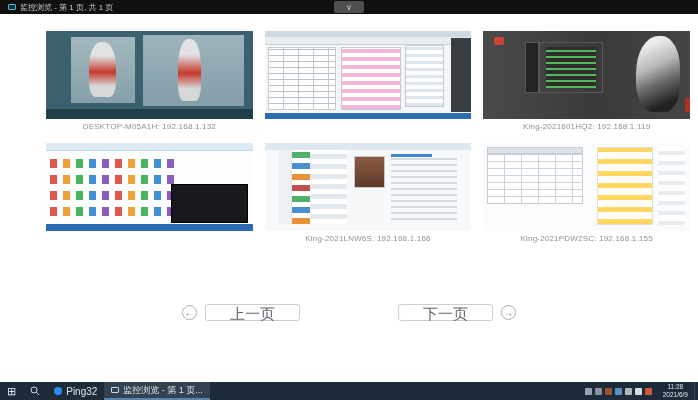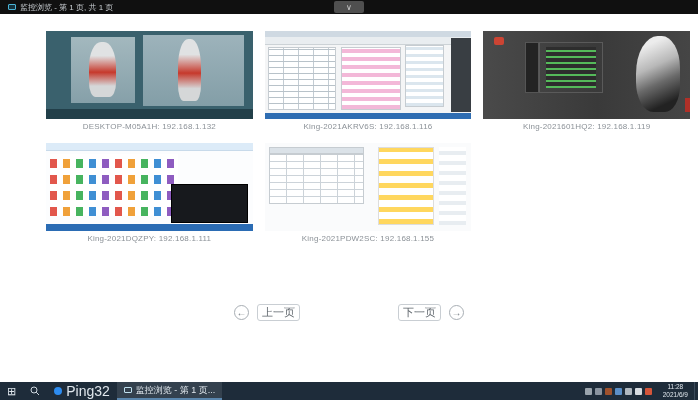--- a/index.html
+++ b/index.html
@@ -132,31 +132,31 @@
     background-image:repeating-linear-gradient(0deg,transparent 0 10px,rgba(120,150,175,.35) 10px 15px),
       repeating-linear-gradient(90deg,transparent 0 12px,rgba(120,150,175,.3) 12px 17px); }
   .s9 .dk9 { right:0; top:0; width:10.5%; height:100%; background:#32373c; }
   .s9 .tk9 { left:0; bottom:0; width:100%; height:7%; background:#dde4ea; }
 
   
   .pager { flex:1 0 auto; display:flex; align-items:center; justify-content:center; gap:98px; }
   .pgroup { display:flex; align-items:center; gap:8px; }
   .circ { width:15px; height:15px; border:1px solid #a8aeb4; border-radius:50%; color:#7a8187;
     font-size:10px; line-height:13px; text-align:center; cursor:pointer; background:#fff; }
-  .pbtn { border:1px solid #c9ced3; background:#fff; border-radius:3px; font-size:11px;
-    color:#5f666c; padding:0 4px; height:17px; cursor:pointer;
+  .pbtn { border:1px solid #c9ced3; background:#fff; border-radius:3px; font-size:15px;
+    color:#5f666c; padding:0 24px; height:17px; cursor:pointer;
     font-family:"Liberation Sans", sans-serif; }
 
   
   .taskbar { flex:0 0 auto; height:18px; background:#1e2c3a; display:flex; align-items:stretch; }
   .tbtn { display:flex; align-items:center; justify-content:center; padding:0 7px;
     color:#dfe6ec; cursor:pointer; }
   .start { font-size:11px; }
   .searchbtn svg { display:block; }
-  .pingbtn { gap:4px; font-size:14px; }
+  .pingbtn { gap:4px; font-size:10px; }
   .pingdot { width:8px; height:8px; border-radius:50%; background:#2d8cf0; }
   .appbtn { gap:4px; font-size:9px; background:rgba(255,255,255,.10);
     border-bottom:2px solid #5a86ad; max-width:122px; }
   .appbtn .mon { width:8px; height:6px; border:1px solid #bfe0ee; border-radius:1px; flex:0 0 auto; }
   .appbtn span.lbl { white-space:nowrap; overflow:hidden; text-overflow:ellipsis; }
   .tspacer { flex:1; }
   .tray { display:flex; align-items:center; gap:3px; padding:0 5px; }
   .tico { width:7px; height:7px; border-radius:1px; }
   .t1{background:#9aa4ad;} .t2{background:#8a94a0;} .t3{background:#a0522d;}
   .t4{background:#5b8fc8;} .t5{background:#b0b8c0;} .t6{background:#d8dde2;}
@@ -194,44 +194,54 @@
     <div class="cell">
       <div class="thumb s2">
         <div class="tb1"></div>
         <div class="tb2"></div>
         <div class="dr"></div>
         <div class="pk"></div>
         <div class="bl"></div>
         <div class="dk"></div>
         <div class="st"></div>
       </div>
-      <div class="cap">King-2021AKRV6S: 192.168.1.116</div>
     </div>
 
     <div class="cell">
       <div class="thumb s3">
         <div class="fg"></div>
         <div class="rail"></div>
         <div class="win"></div>
         <div class="bdg"></div>
         <div class="red"></div>
       </div>
       <div class="cap">King-2021601HQ2: 192.168.1.119</div>
     </div>
 
     <div class="cell">
       <div class="thumb s4">
         <div class="tp"></div>
         <div class="ic"></div>
         <div class="co"></div>
         <div class="tk"></div>
       </div>
-      <div class="cap">King-2021DQZPY: 192.168.1.111</div>
-    </div>
-
+    </div>
+
+    <div class="cell">
+      <div class="thumb s5">
+        <div class="th"></div>
+        <div class="rl"></div>
+        <div class="av"></div>
+        <div class="ls"></div>
+        <div class="ph"></div>
+        <div class="tx"></div>
+        <div class="bl2"></div>
+      </div>
+      <div class="cap">King-2021LNW6S: 192.168.1.166</div>
+    </div>
 
     <div class="cell">
       <div class="thumb s6">
         <div class="wh"></div>
         <div class="wb"></div>
         <div class="yc"></div>
         <div class="rc"></div>
       </div>
       <div class="cap">King-2021PDW2SC: 192.168.1.155</div>
     </div>

